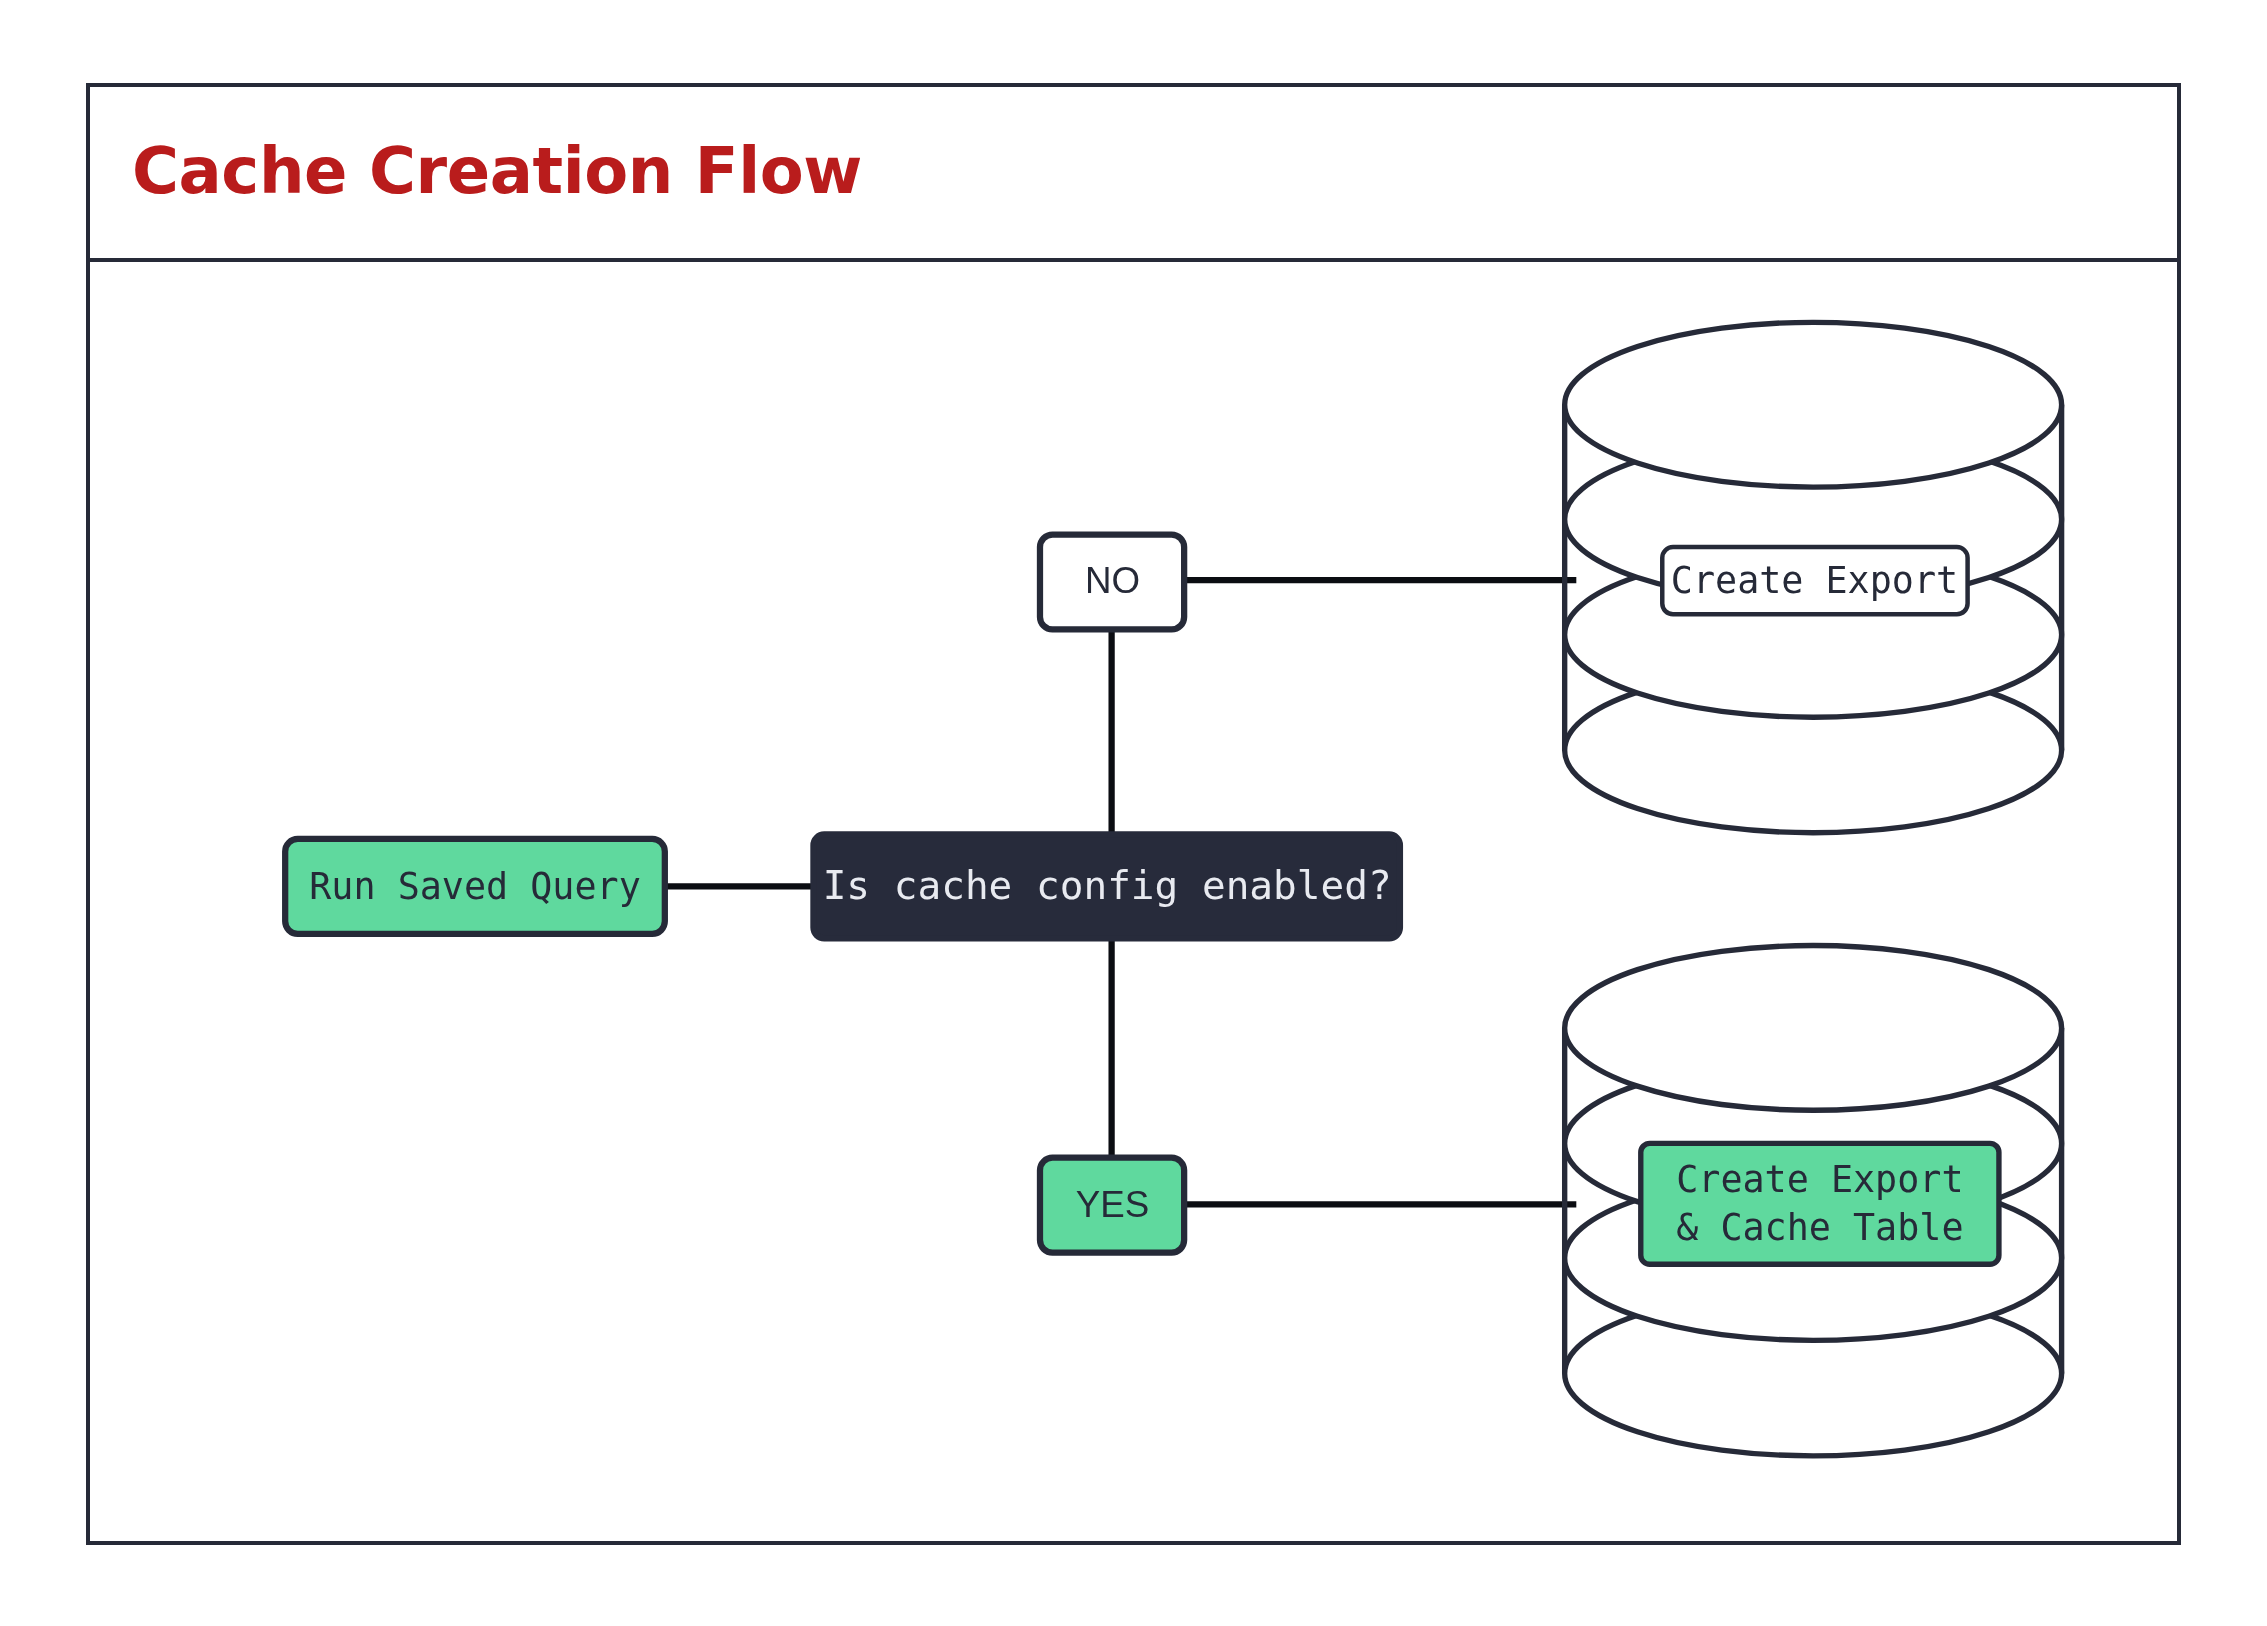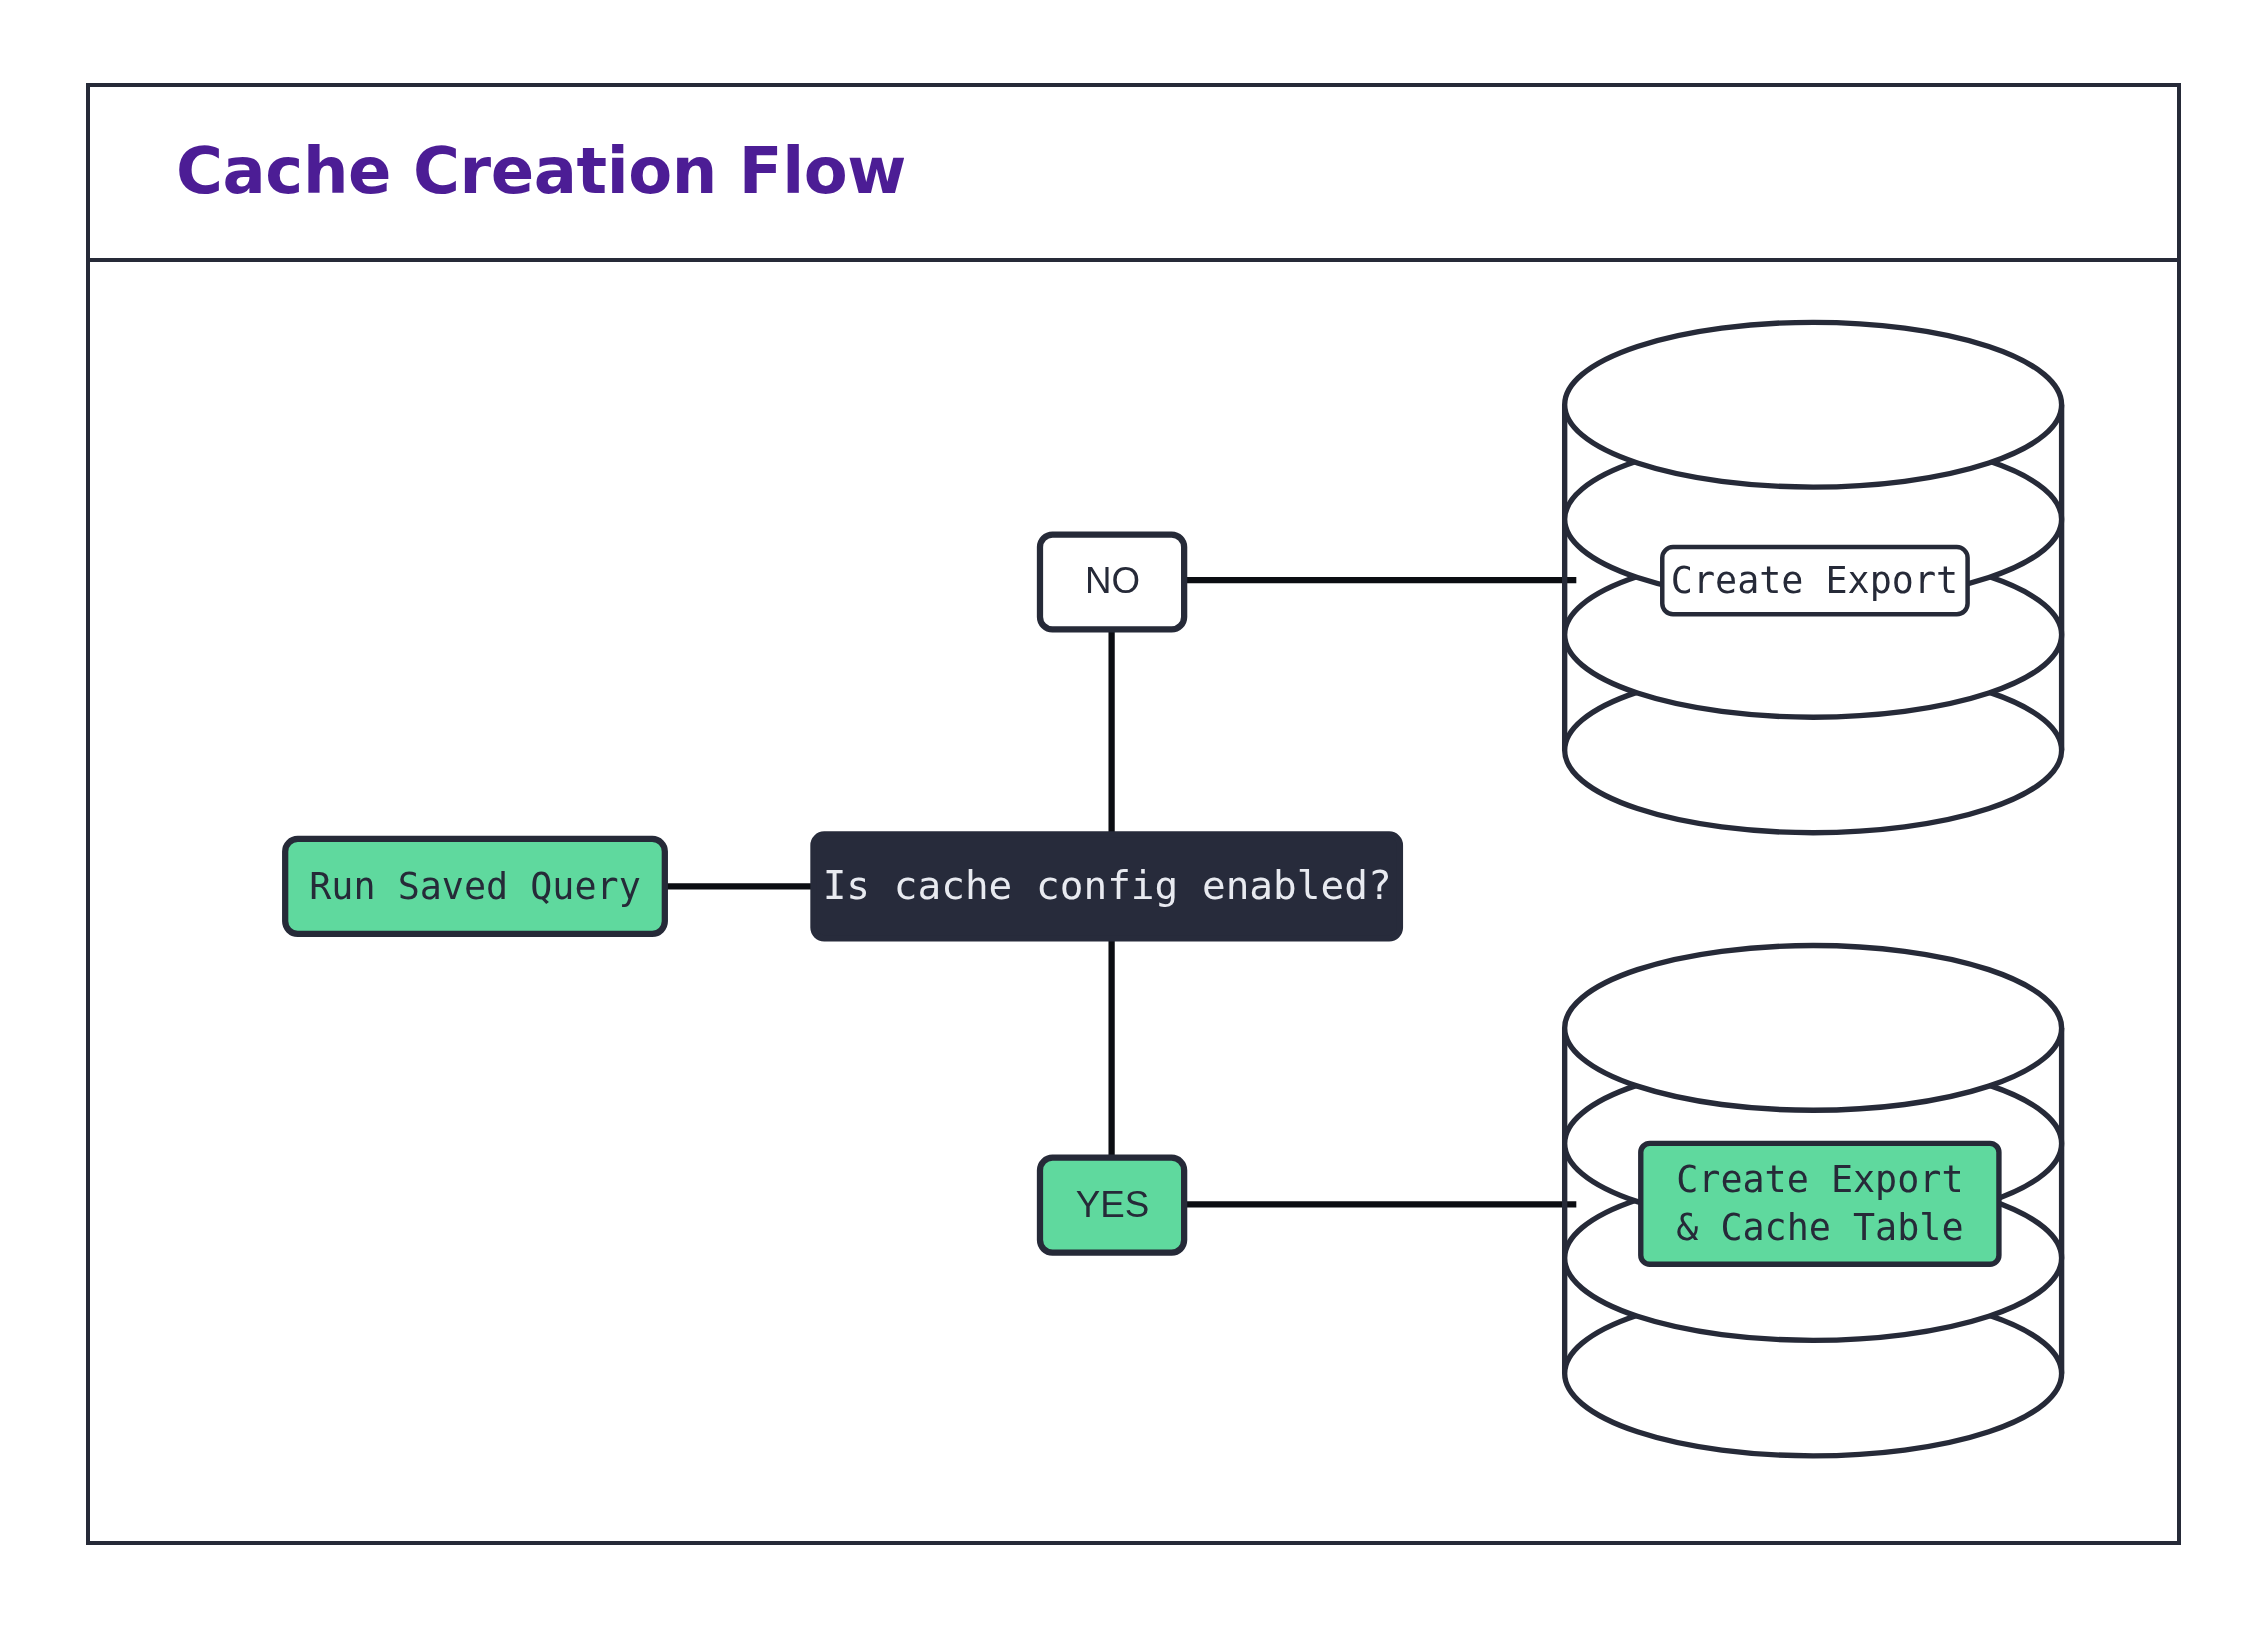--- a/index.html
+++ b/index.html
@@ -39,25 +39,25 @@
     top: 83px;
     width: 2095px;
     height: 179px;
     box-sizing: border-box;
     border-bottom: 4.5px solid #262a38;
     display: flex;
     align-items: center;
   }
 
   .diagram-title {
-    margin-left: 90px;
+    margin-left: 46px;
     font-family: "DejaVu Sans", sans-serif;
     font-size: 64px;
     font-weight: 700;
-    color: #4c1d95;
+    color: #b91c1c;
     letter-spacing: -0.4px;
     white-space: nowrap;
   }
 
   
   #canvas {
     position: absolute;
     left: 0;
     top: 0;
     width: 2268px;

